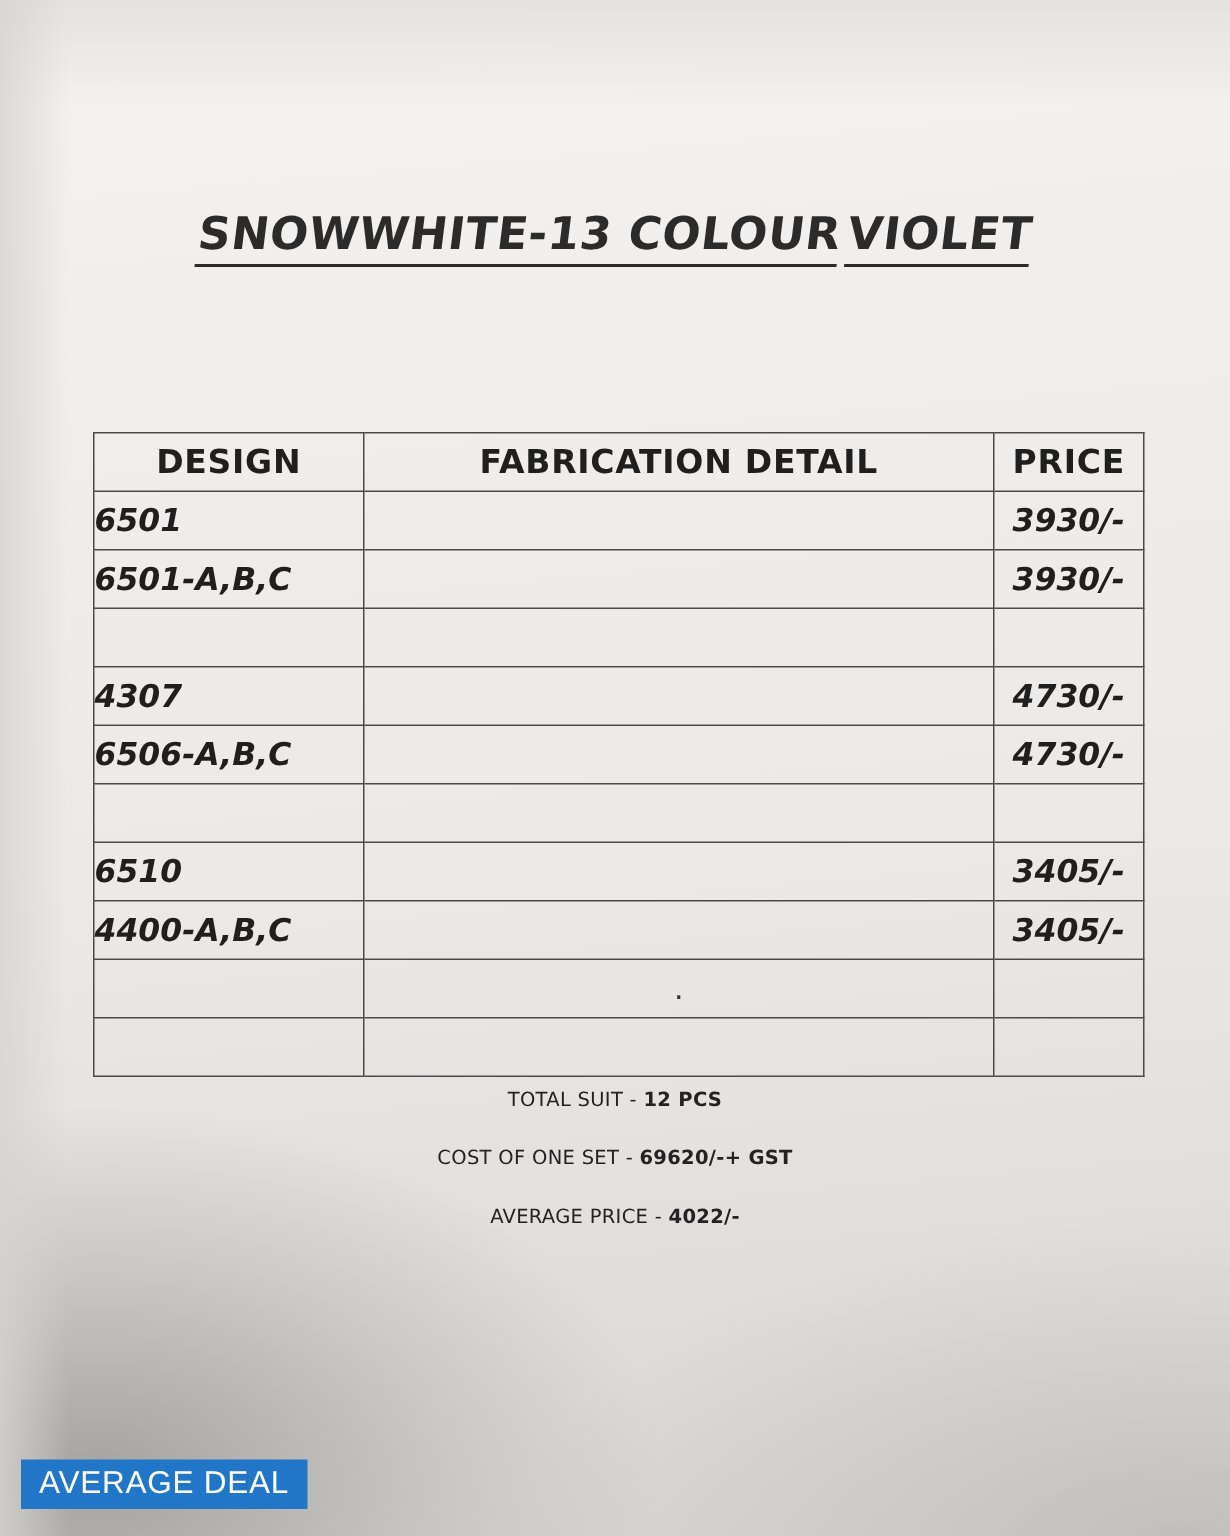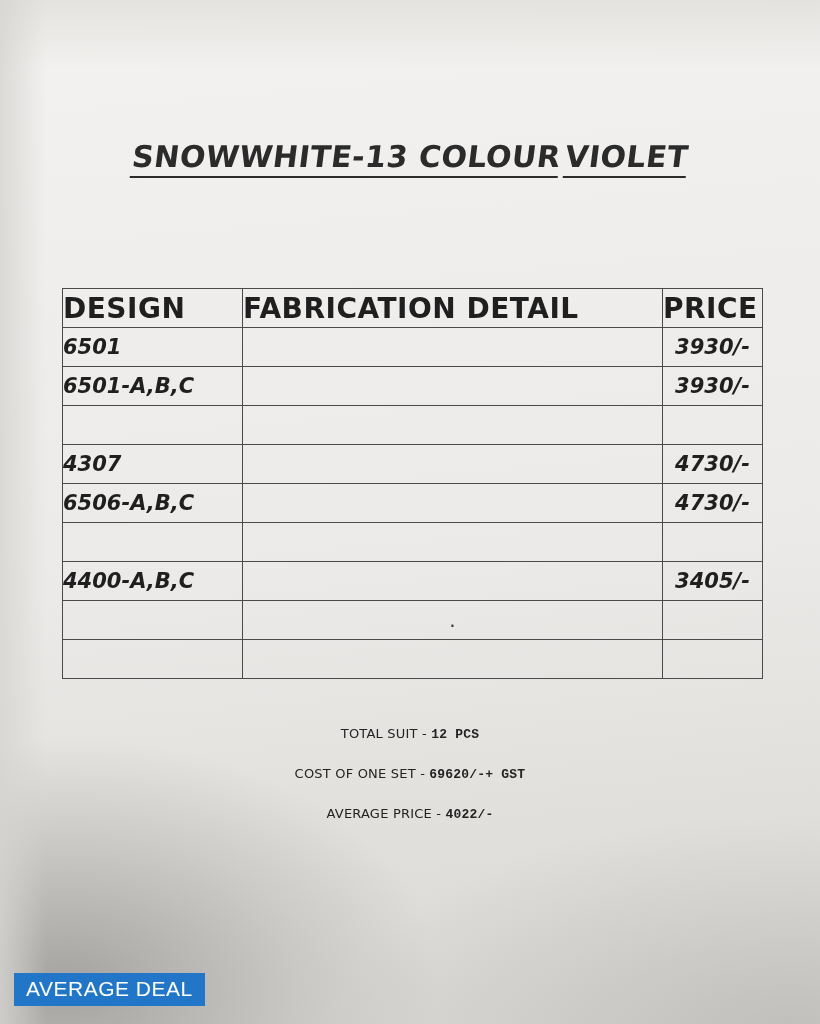--- a/index.html
+++ b/index.html
@@ -85,22 +85,23 @@
     height: 38px;
     background: transparent;
   }
   col.c-design { width: 180px; }
   col.c-fab    { width: 420px; }
   col.c-price  { width: 100px; }
 
   .hdr {
     font-family: "DejaVu Sans", sans-serif;
     font-weight: bold;
-    font-size: 28px;
-    color: #1f1f1f;
+    font-size: 22px;
+    color: #1f1f1f;
+    text-align: center;
     letter-spacing: 0.5px;
   }
   .hdr-row td { height: 44px; }
   .cell-design {
     font-family: "DejaVu Sans", sans-serif;
     font-weight: bold;
     font-style: italic;
     font-size: 21px;
     color: #1f1f1f;
     text-align: left;
@@ -136,21 +137,20 @@
   }
   .footer-line {
     font-family: "DejaVu Sans", sans-serif;
     font-size: 13px;
     color: #232323;
     margin-bottom: 24px;
     letter-spacing: 0.2px;
   }
   .footer-line b {
     font-weight: bold;
-    font-family: Liberation Mono, monospace;
   }
 
   .watermark {
     position: absolute;
     left: 14px;
     bottom: 18px;
     background: #2176c7;
     color: #ffffff;
     font-family: "Liberation Sans", sans-serif;
     font-size: 21px;
@@ -211,20 +211,25 @@
           <td class="cell-fab"></td>
           <td class="cell-price">4730/-</td>
         </tr>
         <tr>
           <td class="cell-design"></td>
           <td class="cell-fab"></td>
           <td class="cell-price"></td>
         </tr>
 
         <tr>
+          <td class="cell-design">6510</td>
+          <td class="cell-fab"></td>
+          <td class="cell-price">3405/-</td>
+        </tr>
+        <tr>
           <td class="cell-design">4400-A,B,C</td>
           <td class="cell-fab"></td>
           <td class="cell-price">3405/-</td>
         </tr>
         <tr>
           <td class="cell-design"></td>
           <td class="dot-cell">.</td>
           <td class="cell-price"></td>
         </tr>
         <tr>

